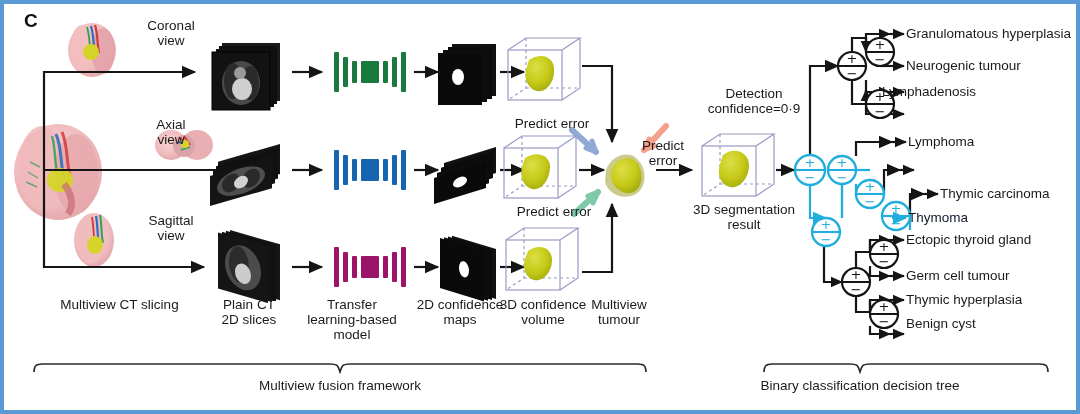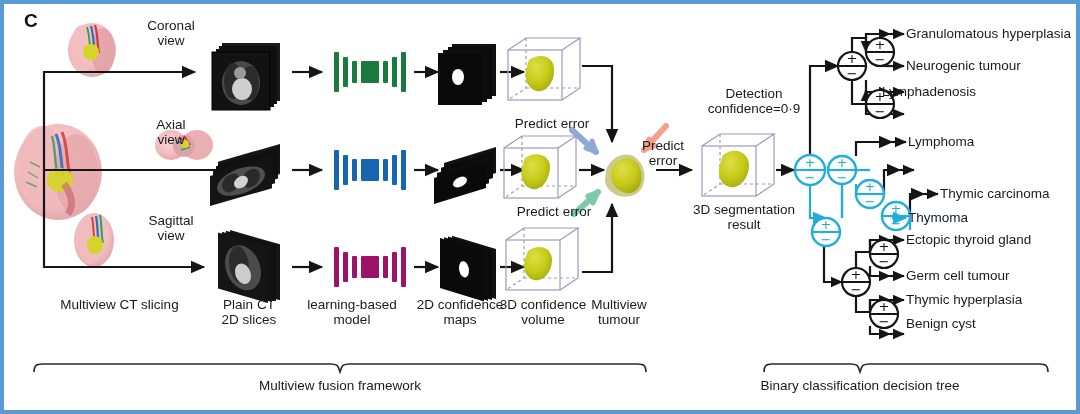--- a/index.html
+++ b/index.html
@@ -466,20 +466,21 @@
   </div>
 
   <div class="lbl c" style="left:28px;top:293px;width:175px;">
     <div>Multiview CT slicing</div>
   </div>
   <div class="lbl c" style="left:200px;top:293px;width:90px;">
     <div>Plain CT</div>
       <div>2D slices</div>
   </div>
   <div class="lbl c" style="left:288px;top:293px;width:120px;">
+    <div>Transfer</div>
       <div>learning-based</div>
       <div>model</div>
   </div>
   <div class="lbl c" style="left:404px;top:293px;width:104px;">
     <div>2D confidence</div>
       <div>maps</div>
   </div>
   <div class="lbl c" style="left:480px;top:293px;width:118px;">
     <div>3D confidence</div>
       <div>volume</div>

